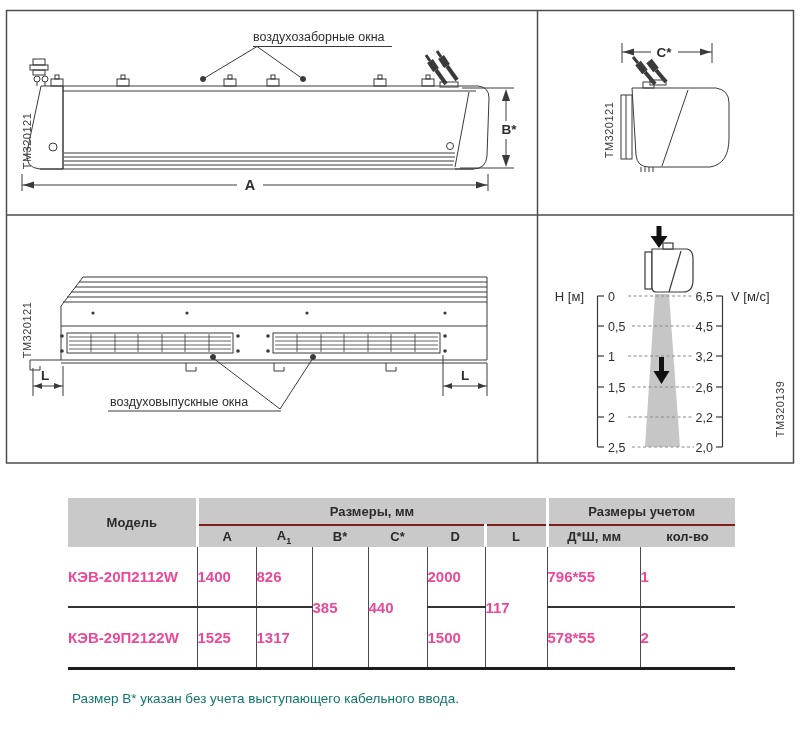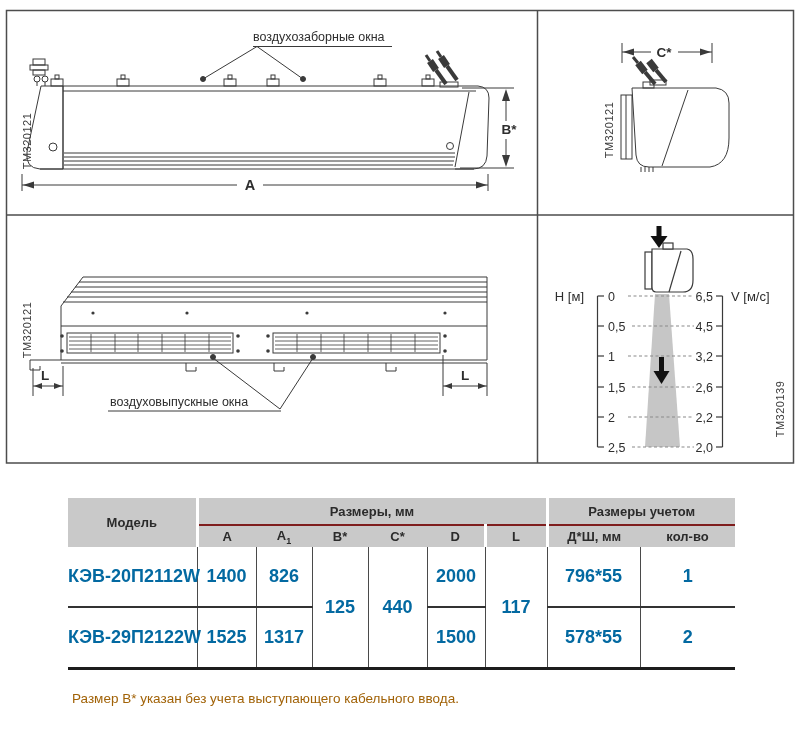--- a/index.html
+++ b/index.html
@@ -15,26 +15,26 @@
   
   .table-wrap{position:absolute;left:68px;top:498px;width:667px;}
   table{border-collapse:collapse;table-layout:fixed;width:667px;}
   th,td{padding:0;margin:0;}
   thead th{background:#c9c9c9;font-size:13px;font-weight:bold;text-align:center;vertical-align:middle;}
   tr.hrow1 th{height:26px;}
   tr.hrow2 th{height:21px;}
   th.gut-r{border-right:3px solid #fff;}
   th.gut-b{border-bottom:2px solid #7f1d1d;}
   sub{font-size:9px;}
-  tbody td{font-size:18px;font-weight:bold;text-align:center;vertical-align:middle;height:59px;border-left:1.5px solid #4a4a4a;color:#0369a1;}
+  tbody td{font-size:15px;font-weight:bold;text-align:left;vertical-align:middle;height:59px;border-left:1.5px solid #4a4a4a;color:#ec4899;}
   tbody td.first{border-left:none;}
   tr.r1 td.rowline{border-bottom:2.5px solid #333;}
   tr.r2 td, tbody td.merged{border-bottom:3px solid #1c1c1c;}
   
-  .notes{position:absolute;left:72px;top:691px;font-size:13.5px;line-height:16.5px;color:#a16207;}
+  .notes{position:absolute;left:72px;top:691px;font-size:13.5px;line-height:16.5px;color:#0f766e;}
 </style>
 </head>
 <body>
 
 <svg id="drawings" width="800" height="470" viewBox="0 0 800 470">
 
   <g stroke="#4d4d4d" stroke-width="1.5" fill="none">
     <rect x="6.5" y="10.5" width="787" height="452.5"></rect>
     <line x1="6.5" y1="215" x2="793.5" y2="215"></line>
     <line x1="537.5" y1="10.5" x2="537.5" y2="463"></line>
@@ -341,21 +341,21 @@
         <th class="gut-r">L</th>
         <th>Д*Ш, мм</th>
         <th>кол-во</th>
       </tr>
     </thead>
     <tbody>
       <tr class="r1">
         <td class="first rowline">КЭВ-20П2112W</td>
         <td class="rowline">1400</td>
         <td class="rowline">826</td>
-        <td class="merged" rowspan="2">125</td>
+        <td class="merged" rowspan="2">385</td>
         <td class="merged" rowspan="2">440</td>
         <td class="rowline">2000</td>
         <td class="merged" rowspan="2">117</td>
         <td class="rowline">796*55</td>
         <td class="rowline">1</td>
       </tr>
       <tr class="r2">
         <td class="first">КЭВ-29П2122W</td>
         <td>1525</td>
         <td>1317</td>

